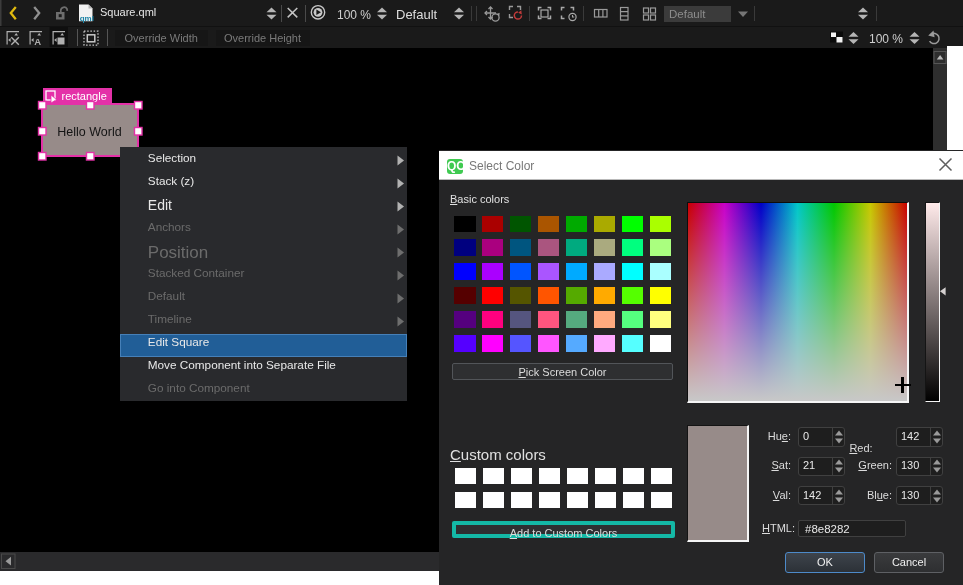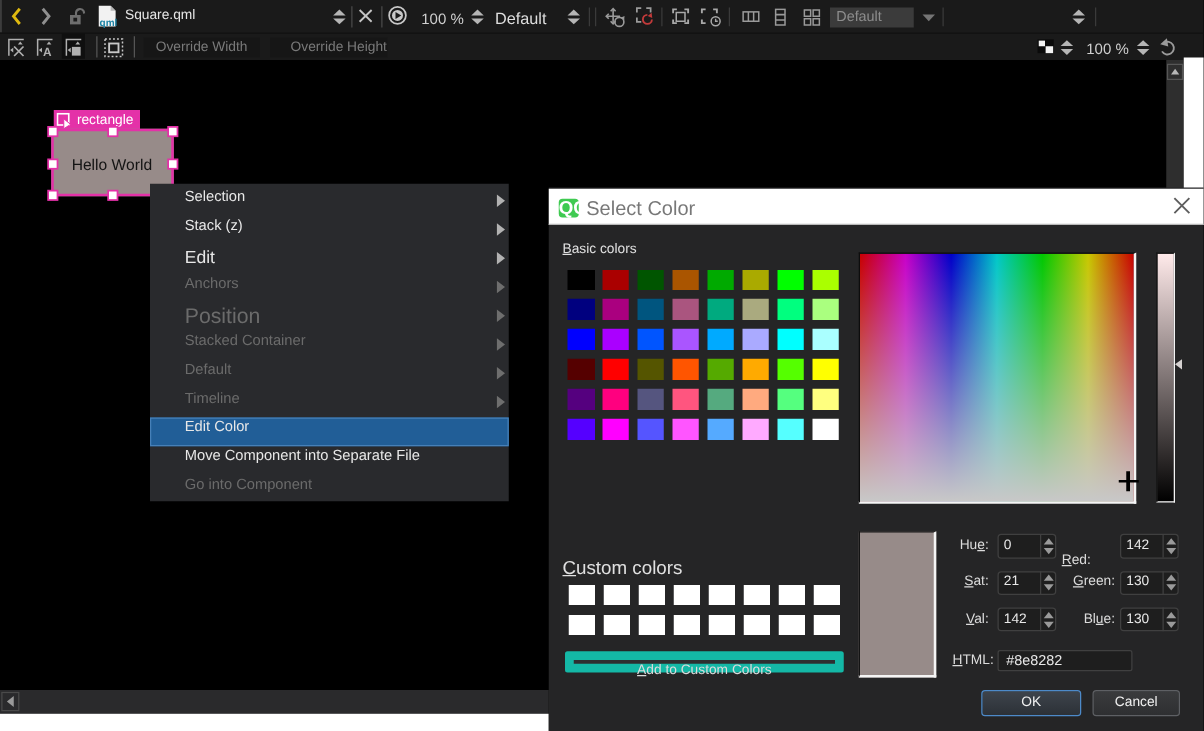--- a/index.html
+++ b/index.html
@@ -132,21 +132,21 @@
   <polygon points="909.5,10.8 919.5,10.8 914.5,6.1" fill="#b5b5b5"></polygon>
   <polygon points="909.5,13.2 919.5,13.2 914.5,17.9" fill="#b5b5b5"></polygon>
 
   <path d="M 931.2 8.2 a 5.1 5.1 0 1 1 -1.6 6.9" fill="none" stroke="#9a9a9a" stroke-width="1.5"></path>
   <polygon points="933.5,4.5 928.2,9.4 934.6,11.2" fill="#9a9a9a"></polygon>
 </svg>
 <div class="txt" style="left:869px;top:31.5px;font-size:12px">100 %</div>
 <div class="sep" style="left:77px;top:29px;height:17px;background:#555"></div>
 <div class="sep" style="left:107px;top:29px;height:17px;background:#555"></div>
 <div class="a" style="left:114.5px;top:29.5px;width:93.5px;height:16.5px;background:#161616;color:#7a7a7a;font-size:11px;text-align:center;line-height:16.5px">Override Width</div>
-<div class="a" style="left:215.5px;top:29.5px;width:94px;height:16.5px;background:#161616;color:#7a7a7a;font-size:11px;text-align:right;line-height:16.5px">Override Height</div>
+<div class="a" style="left:215.5px;top:29.5px;width:94px;height:16.5px;background:#161616;color:#7a7a7a;font-size:11px;text-align:center;line-height:16.5px">Override Height</div>
 
 <div class="a" style="left:0;top:48px;width:933px;height:504px;background:#000"></div>
 
 <div class="a" style="left:933px;top:48px;width:13.6px;height:504px;background:#2e2e2e"></div>
 <svg class="a" style="left:933px;top:48px" width="14" height="20">
       <rect x="1" y="3.5" width="12" height="12" fill="none" stroke="#565656" stroke-width="1"></rect>
       <polygon points="3.8,11.5 10.4,11.5 7.1,7" fill="#b8b8b8"></polygon>
     </svg>
 <div class="a" style="left:946.5px;top:45.5px;width:16.5px;height:105px;background:#ffffff"></div>
 
@@ -207,29 +207,29 @@
       </svg>
       <div class="a" style="left:147.8px;top:288.7px;color:#6b6b6b;font-size:11.75px;white-space:nowrap">Default</div>
       <svg class="a" style="left:396.5px;top:292.7px" width="8" height="11">
         <polygon points="0.5,0.5 0.5,10.5 7,5.5" fill="#6e6e6e"></polygon>
       </svg>
       <div class="a" style="left:147.8px;top:311.7px;color:#6b6b6b;font-size:11.75px;white-space:nowrap">Timeline</div>
       <svg class="a" style="left:396.5px;top:315.7px" width="8" height="11">
         <polygon points="0.5,0.5 0.5,10.5 7,5.5" fill="#6e6e6e"></polygon>
       </svg>
       <div class="a" style="left:120.3px;top:333.7px;width:286.7px;height:23px;background:#215e97;border:1px solid #4680b8"></div>
-      <div class="a" style="left:147.8px;top:334.7px;color:#e8e8e8;font-size:11.75px;white-space:nowrap">Edit Color</div>
+      <div class="a" style="left:147.8px;top:334.7px;color:#e8e8e8;font-size:11.75px;white-space:nowrap">Edit Square</div>
       <div class="a" style="left:147.8px;top:357.7px;color:#e8e8e8;font-size:11.75px;white-space:nowrap">Move Component into Separate File</div>
       <div class="a" style="left:147.8px;top:380.7px;color:#6b6b6b;font-size:11.75px;white-space:nowrap">Go into Component</div>
     </div>
 
 <div class="a" style="left:439px;top:150px;width:524px;height:435px;background:#252526"></div>
 <div class="a" style="left:439px;top:150.5px;width:524px;height:29.5px;background:#ffffff;border-bottom:1px solid #b9b9b9"></div>
-<div class="a" style="left:447px;top:158.5px;width:16px;height:15px;background:#3fca51;border-radius:3px;color:#fff;font-size:15px;font-weight:bold;text-align:center;line-height:15px">QC</div>
-<div class="txt" style="left:469px;top:159px;color:#787878;font-size:16px">Select Color</div>
+<div class="a" style="left:447px;top:158.5px;width:16px;height:15px;background:#3fca51;border-radius:3px;color:#fff;font-size:12px;font-weight:bold;text-align:center;line-height:15px">QC</div>
+<div class="txt" style="left:469px;top:159px;color:#787878;font-size:12px">Select Color</div>
 <svg class="a" style="left:938px;top:157px" width="16" height="16">
       <path d="M 1.5 1.5 l 12 12 M 13.5 1.5 l -12 12" stroke="#5f5f5f" stroke-width="1.5"></path>
     </svg>
 
 <div class="txt" style="left:450px;top:192.8px;color:#e0e0e0;font-size:11px"><u>B</u>asic colors</div>
 <div id="basic">
       <div class="a" style="left:454px;top:215.5px;width:21.5px;height:16.5px;background:rgb(0,0,0)"></div>
       <div class="a" style="left:454px;top:239.4px;width:21.5px;height:16.5px;background:rgb(0,0,127)"></div>
       <div class="a" style="left:454px;top:263.3px;width:21.5px;height:16.5px;background:rgb(0,0,255)"></div>
       <div class="a" style="left:454px;top:287.2px;width:21.5px;height:16.5px;background:rgb(85,0,0)"></div>
@@ -272,20 +272,21 @@
       <div class="a" style="left:621.76px;top:311.1px;width:21.5px;height:16.5px;background:rgb(85,255,127)"></div>
       <div class="a" style="left:621.76px;top:335px;width:21.5px;height:16.5px;background:rgb(85,255,255)"></div>
       <div class="a" style="left:649.72px;top:215.5px;width:21.5px;height:16.5px;background:rgb(170,255,0)"></div>
       <div class="a" style="left:649.72px;top:239.4px;width:21.5px;height:16.5px;background:rgb(170,255,127)"></div>
       <div class="a" style="left:649.72px;top:263.3px;width:21.5px;height:16.5px;background:rgb(170,255,255)"></div>
       <div class="a" style="left:649.72px;top:287.2px;width:21.5px;height:16.5px;background:rgb(255,255,0)"></div>
       <div class="a" style="left:649.72px;top:311.1px;width:21.5px;height:16.5px;background:rgb(255,255,127)"></div>
       <div class="a" style="left:649.72px;top:335px;width:21.5px;height:16.5px;background:rgb(255,255,255)"></div>
     </div>
 
+<div class="a" style="left:452px;top:362.5px;width:221px;height:17.5px;background:#2e2f31;border:1px solid #525559;border-radius:2px;color:#dcdcdc;font-size:11px;text-align:center;line-height:16px"><u>P</u>ick Screen Color</div>
 
 <div class="a" style="left:687px;top:201.7px;width:221.5px;height:201px;border-top:1px solid #0d0d0d;border-left:1px solid #0d0d0d;border-right:2.5px solid #f5f5f5;border-bottom:2.5px solid #f5f5f5;
   background:linear-gradient(to bottom, rgba(200,200,200,0), rgba(200,200,200,1)),
   linear-gradient(to right,#c80000 0%,#c800c8 16.67%,#0000c8 33.33%,#00c8c8 50%,#00c800 66.67%,#c8c800 83.33%,#c80000 100%)"></div>
 <div class="a" style="left:894.5px;top:384px;width:16px;height:2.4px;background:#000"></div>
 <div class="a" style="left:901.3px;top:377.2px;width:2.4px;height:16px;background:#000"></div>
 
 <div class="a" style="left:925px;top:201.5px;width:15px;height:200px;border-top:1px solid #141414;border-left:1px solid #141414;border-right:1.5px solid #f5f5f5;border-bottom:1.5px solid #f5f5f5;background:linear-gradient(to bottom, rgb(255,234,234), rgb(0,0,0))"></div>
 <svg class="a" style="left:940px;top:287px" width="6" height="9">
       <polygon points="0,4.3 5.6,0.3 5.6,8.6" fill="#d5d1d0"></polygon>
@@ -303,21 +304,21 @@
       <div class="a" style="left:538.88px;top:491.9px;width:21px;height:16px;background:#fff"></div>
       <div class="a" style="left:566.84px;top:468px;width:21px;height:16px;background:#fff"></div>
       <div class="a" style="left:566.84px;top:491.9px;width:21px;height:16px;background:#fff"></div>
       <div class="a" style="left:594.8px;top:468px;width:21px;height:16px;background:#fff"></div>
       <div class="a" style="left:594.8px;top:491.9px;width:21px;height:16px;background:#fff"></div>
       <div class="a" style="left:622.76px;top:468px;width:21px;height:16px;background:#fff"></div>
       <div class="a" style="left:622.76px;top:491.9px;width:21px;height:16px;background:#fff"></div>
       <div class="a" style="left:650.72px;top:468px;width:21px;height:16px;background:#fff"></div>
       <div class="a" style="left:650.72px;top:491.9px;width:21px;height:16px;background:#fff"></div>
     </div>
-<div class="a" style="left:452px;top:520.5px;width:223px;height:17.5px;background:#2e2f31;border:7px solid #14b8a6;border-radius:2px;color:#dcdcdc;font-size:11px;text-align:center;line-height:16px"><u>A</u>dd to Custom Colors</div>
+<div class="a" style="left:452px;top:520.5px;width:223px;height:17.5px;background:#2e2f31;border:4px solid #14b8a6;border-radius:2px;color:#dcdcdc;font-size:11px;text-align:center;line-height:16px"><u>A</u>dd to Custom Colors</div>
 
 <div class="a" style="left:687px;top:424.5px;width:62px;height:117px;background:#978b89;border-top:1px solid #141414;border-left:1px solid #141414;border-right:2.5px solid #f5f5f5;border-bottom:2.5px solid #f5f5f5"></div>
 
 <div id="spins">
       <div class="a" style="left:740px;top:430px;width:51px;text-align:right;color:#dcdcdc;font-size:11px">Hu<u>e</u>:</div>
       <div class="a" style="left:798px;top:427.2px;width:47px;height:19.5px;background:#1e1e1e;border:1px solid #404040;border-radius:3px"></div>
       <div class="a" style="left:803px;top:430px;color:#e8e8e8;font-size:11px">0</div>
       <div class="a" style="left:832px;top:427.7px;width:1px;height:18.5px;background:#404040"></div>
       <svg class="a" style="left:833px;top:428px" width="12" height="18">
         <polygon points="2,7.6 10,7.6 6,2.6" fill="#9a9a9a"></polygon>

